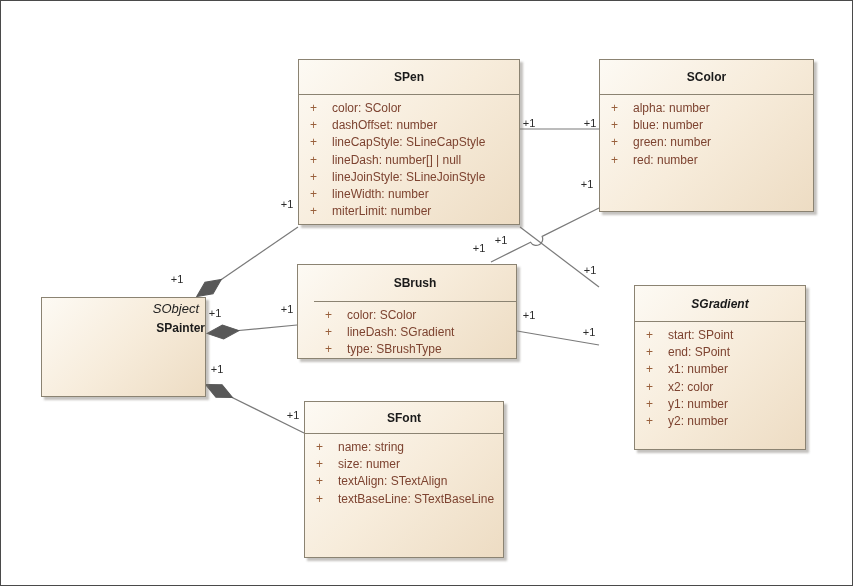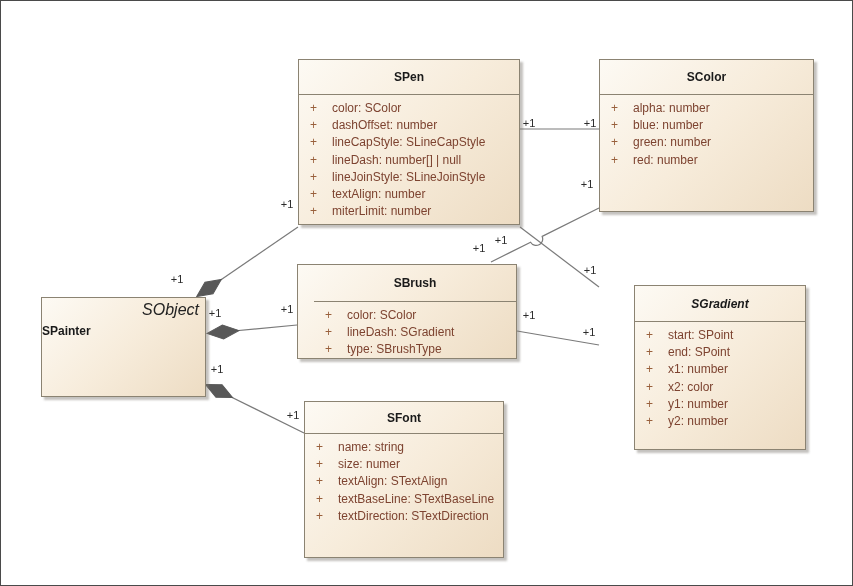--- a/index.html
+++ b/index.html
@@ -31,22 +31,22 @@
   .cls-attrs{padding-top:5px;}
   .attr-row{height:17.2px;line-height:17.2px;font-size:12px;white-space:nowrap;}
   .vis{display:inline-block;width:22px;padding-left:11px;color:var(--attr-plus,#99603c);}
   .atext{color:var(--attr-text,#7d4330);}
   #c-spainter{left:40px;top:296px;width:165px;height:100px;}
   #c-spen{left:297px;top:58px;width:222px;height:166px;}
   #c-scolor{left:598px;top:58px;width:215px;height:153px;}
   #c-sbrush{left:296px;top:263px;width:220px;height:95px;padding-left:16px;}
   #c-sgradient{left:598px;top:284px;width:172px;height:165px;margin-left:35px;}
   #c-sfont{left:303px;top:400px;width:200px;height:157px;}
-  .parent-label{margin-top:3px;padding-right:6px;text-align:right;font-size:16px;font-style:italic;color:#222;}
-  .obj-name{margin-top:5px;text-align:left;font-size:12px;font-weight:bold;color:#1a1a1a;}
+  .parent-label{margin-top:3px;padding-right:6px;text-align:right;font-size:13px;font-style:italic;color:#222;}
+  .obj-name{margin-top:5px;text-align:right;font-size:12px;font-weight:bold;color:#1a1a1a;}
   .mult{
     position:absolute;transform:translate(-50%,-50%);
     font-size:11px;color:var(--label-text,#2b2b2b);white-space:nowrap;
   }
   .tab{position:absolute;left:0;top:0;width:140px;height:30px;}
   .tab-label{
     position:absolute;left:8px;top:5px;font-size:12px;font-weight:bold;color:#000;white-space:nowrap;
   }
 </style>
 </head>
@@ -81,21 +81,21 @@
   <div class="uml-class" id="c-spen">
     <div class="cls-header">
       <span>SPen</span>
     </div>
     <div class="cls-attrs">
       <div class="attr-row"><span class="vis">+</span><span class="atext">color: SColor</span></div>
       <div class="attr-row"><span class="vis">+</span><span class="atext">dashOffset: number</span></div>
       <div class="attr-row"><span class="vis">+</span><span class="atext">lineCapStyle: SLineCapStyle</span></div>
       <div class="attr-row"><span class="vis">+</span><span class="atext">lineDash: number[] | null</span></div>
       <div class="attr-row"><span class="vis">+</span><span class="atext">lineJoinStyle: SLineJoinStyle</span></div>
-      <div class="attr-row"><span class="vis">+</span><span class="atext">textAlign: number</span></div>
+      <div class="attr-row"><span class="vis">+</span><span class="atext">lineWidth: number</span></div>
       <div class="attr-row"><span class="vis">+</span><span class="atext">miterLimit: number</span></div>
     </div>
   </div>
 
   <div class="uml-class" id="c-scolor">
     <div class="cls-header">
       <span>SColor</span>
     </div>
     <div class="cls-attrs">
       <div class="attr-row"><span class="vis">+</span><span class="atext">alpha: number</span></div>
@@ -132,21 +132,20 @@
 
   <div class="uml-class" id="c-sfont">
     <div class="cls-header">
       <span>SFont</span>
     </div>
     <div class="cls-attrs">
       <div class="attr-row"><span class="vis">+</span><span class="atext">name: string</span></div>
       <div class="attr-row"><span class="vis">+</span><span class="atext">size: numer</span></div>
       <div class="attr-row"><span class="vis">+</span><span class="atext">textAlign: STextAlign</span></div>
       <div class="attr-row"><span class="vis">+</span><span class="atext">textBaseLine: STextBaseLine</span></div>
-      <div class="attr-row"><span class="vis">+</span><span class="atext">textDirection: STextDirection</span></div>
     </div>
   </div>
 
   <span class="mult" style="left:176px;top:278px;">+1</span>
   <span class="mult" style="left:286px;top:203px;">+1</span>
   <span class="mult" style="left:214px;top:312px;">+1</span>
   <span class="mult" style="left:286px;top:308px;">+1</span>
   <span class="mult" style="left:216px;top:368px;">+1</span>
   <span class="mult" style="left:292px;top:414px;">+1</span>
   <span class="mult" style="left:528px;top:122px;">+1</span>

